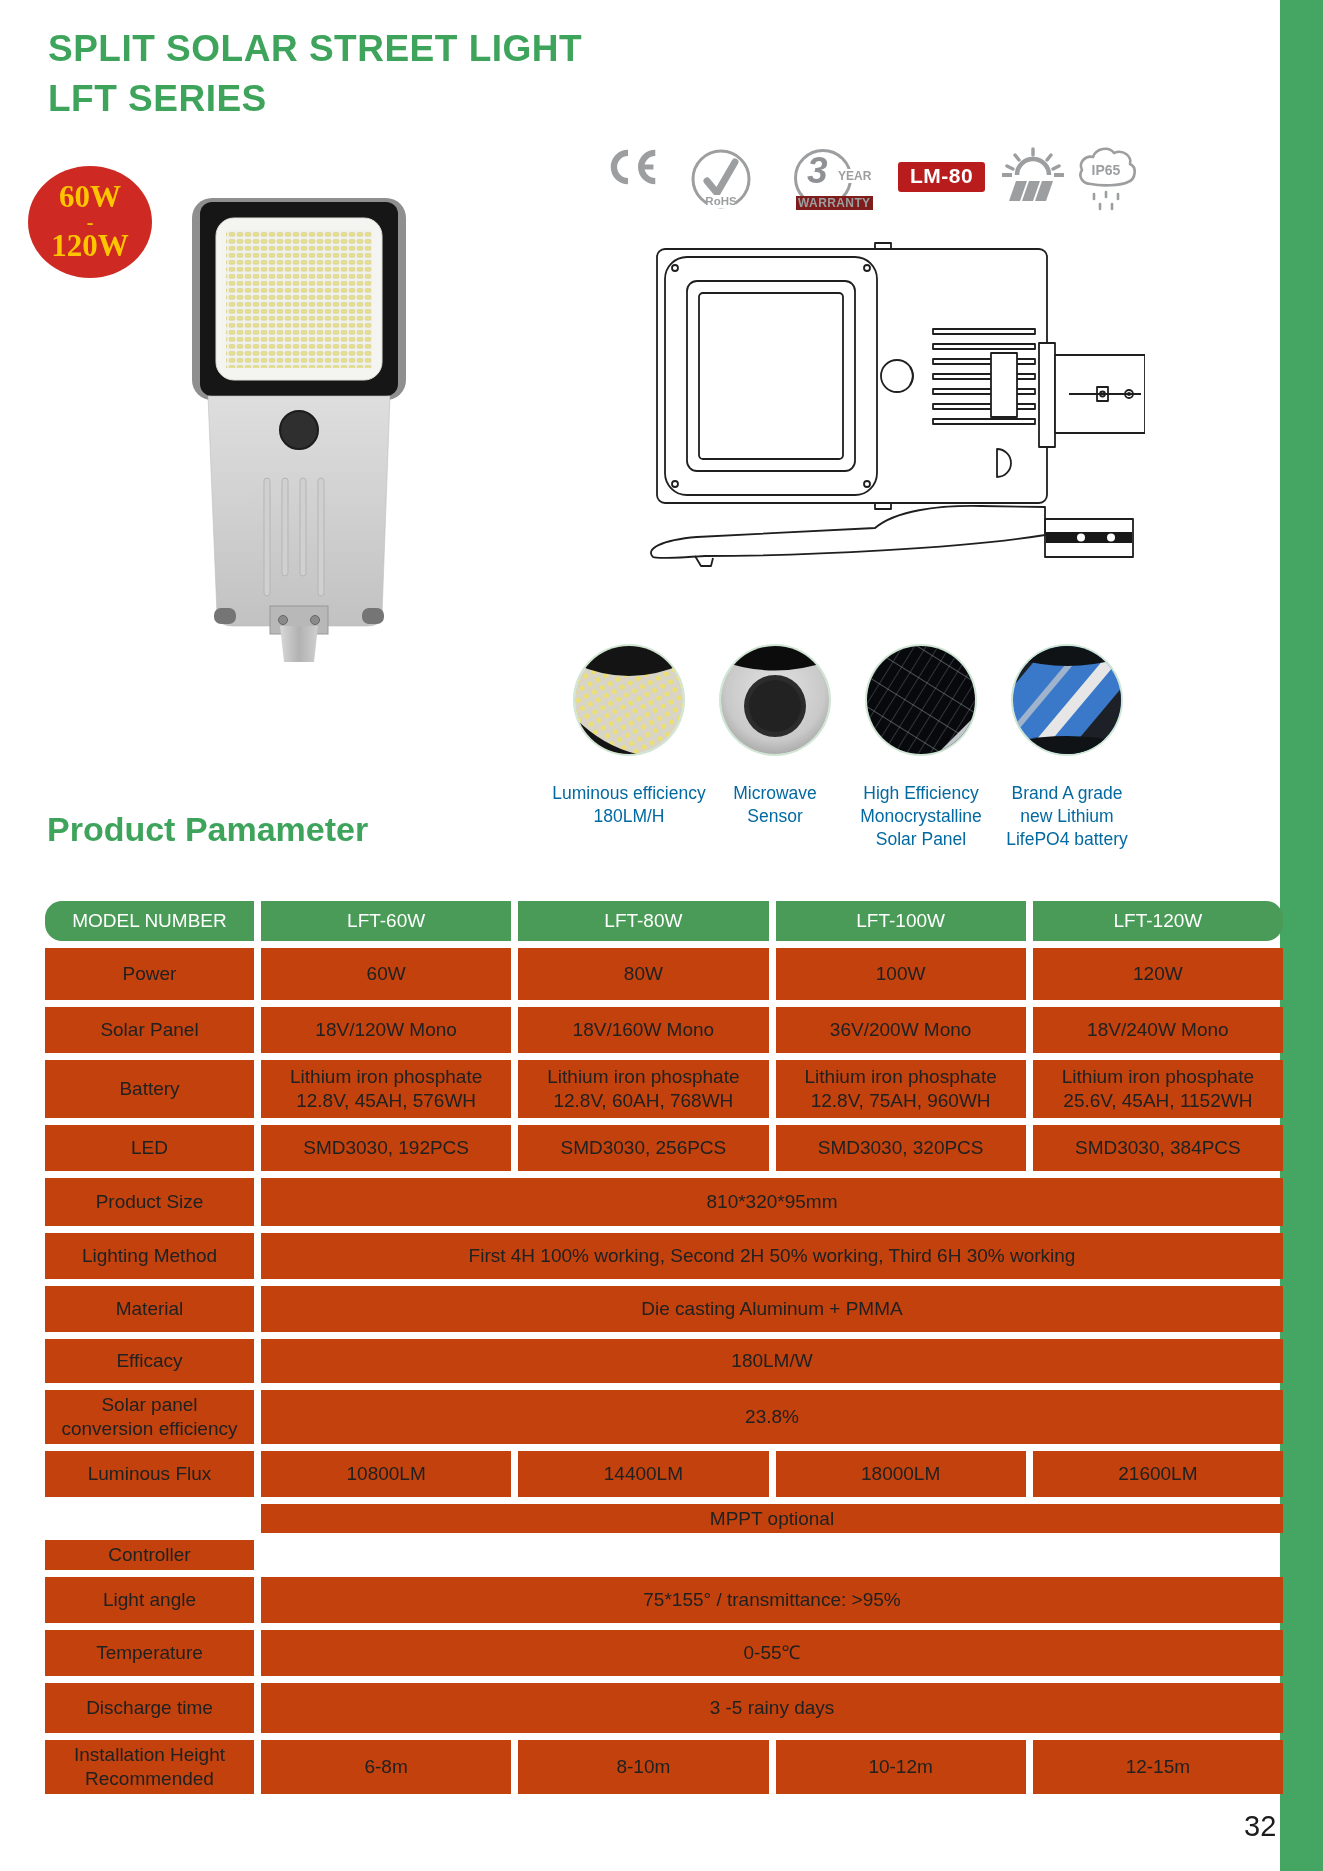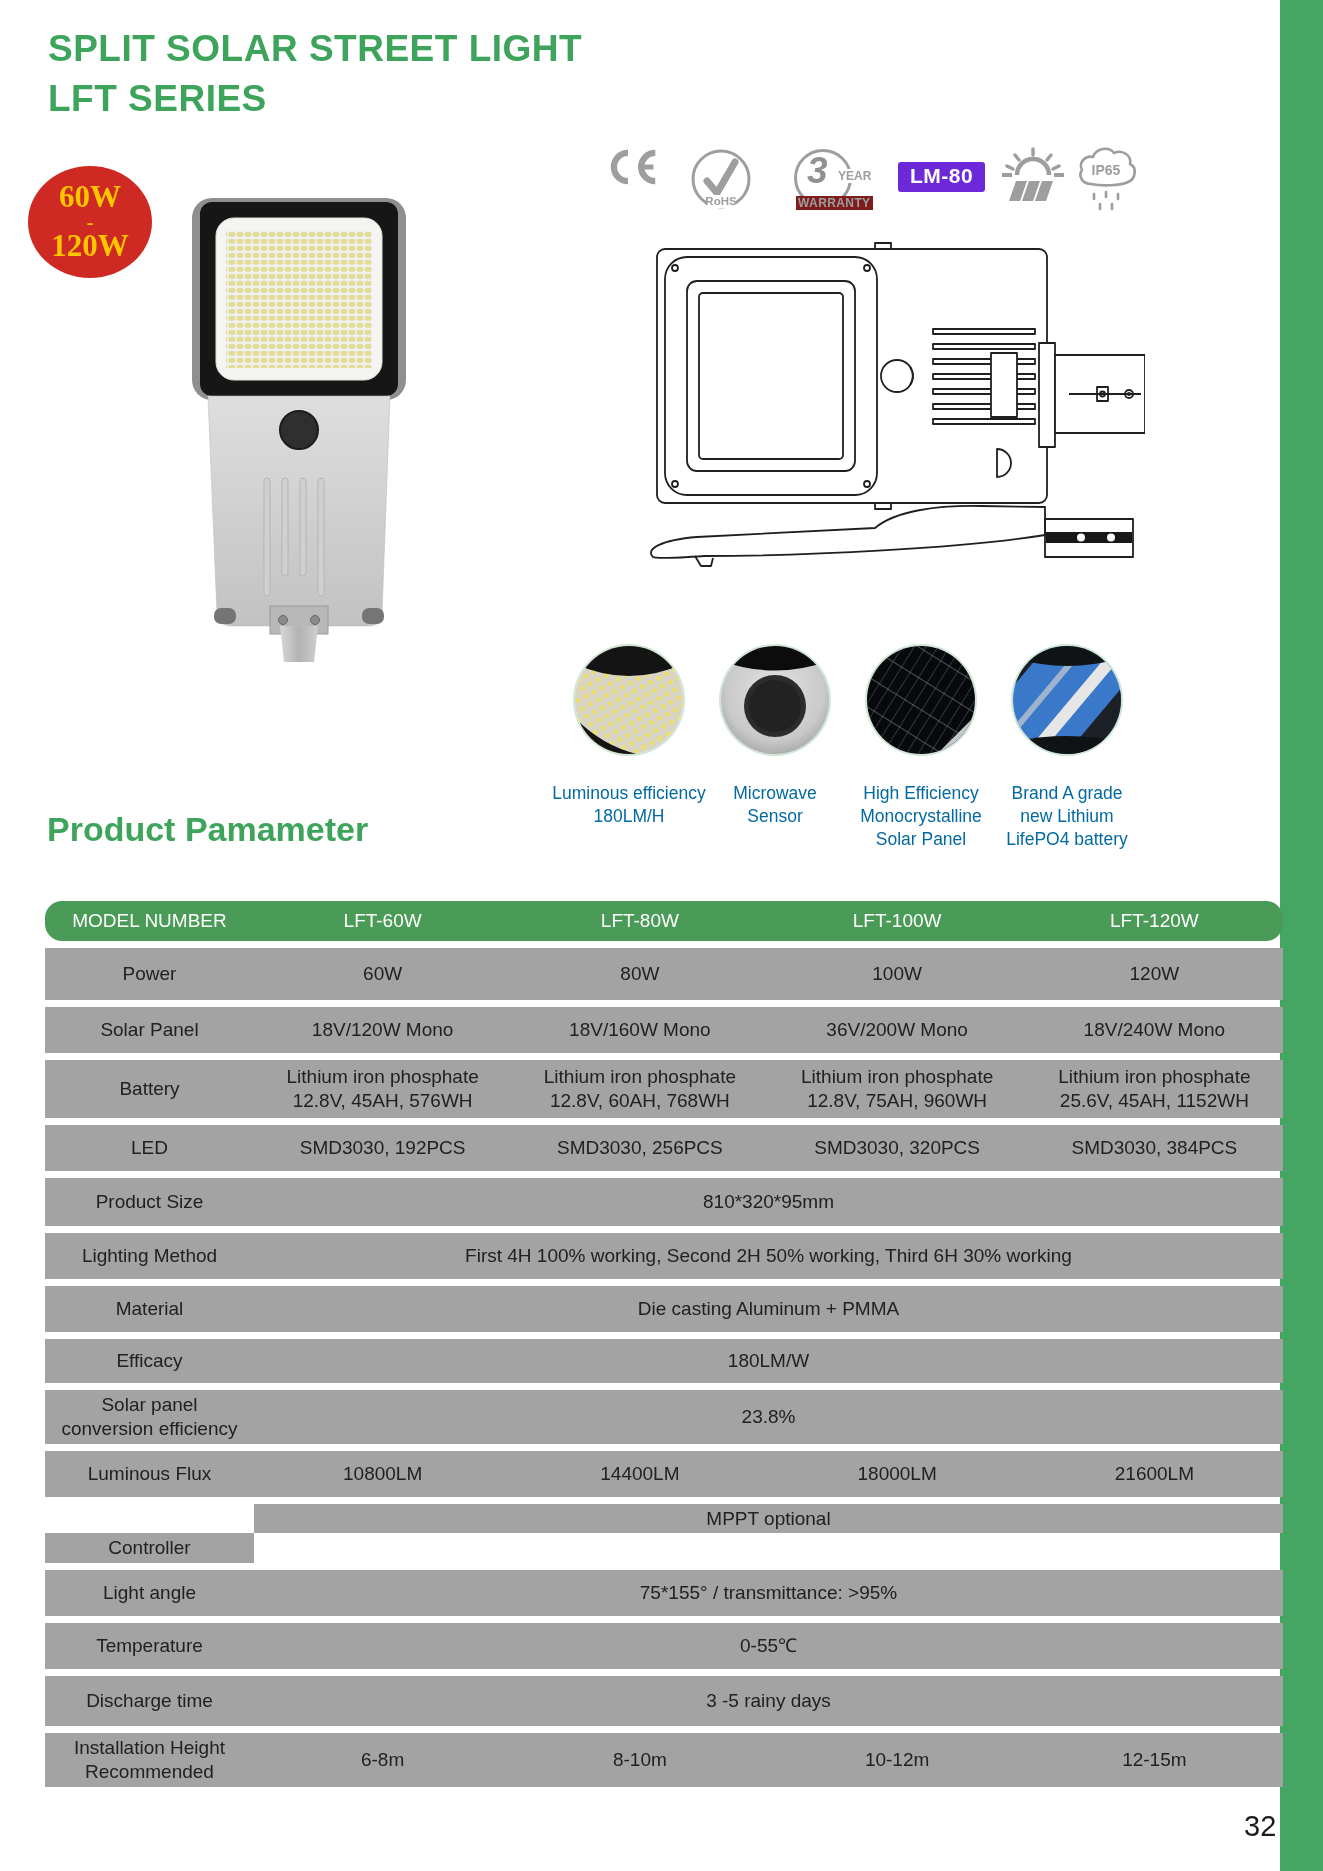--- a/index.html
+++ b/index.html
@@ -18,21 +18,21 @@
   .badge { position:absolute; left:28px; top:166px; width:124px; height:112px;
            background:#ce2a23; border-radius:50%;
            display:flex; flex-direction:column; align-items:center; justify-content:center;
            font-family:"Liberation Serif", serif; font-weight:bold; color:#ffc600; }
   .badge .b1,.badge .b2 { font-size:31px; line-height:1.05; }
   .badge .bd { font-size:20px; line-height:.8; }
 
   
   .cert { position:absolute; color:#9c9ea0; }
   .cert svg { display:block; }
-  .lm80 { left:898px; top:162px; background:#6d28d9; color:#fff; font-weight:bold;
+  .lm80 { left:898px; top:162px; background:#b91c1c; color:#fff; font-weight:bold;
           font-size:21px; padding:2px 12px 4px; border-radius:3px; letter-spacing:.5px; }
   .warranty { left:792px; top:146px; width:84px; height:70px; }
   .w-circle { position:absolute; left:2px; top:3px; width:52px; height:52px;
               border:3px solid #9c9ea0; border-radius:50%; }
   .w-num { position:absolute; left:15px; top:4px; font-size:37px; font-style:italic;
            font-weight:bold; color:#8f9194; }
   .w-year { position:absolute; left:44px; top:23px; font-size:12px; font-weight:bold;
             background:#fff; padding:0 2px; }
   .w-word { position:absolute; left:4px; top:50px; font-size:12px; font-weight:bold;
             background:#7f1d1d; padding:0 2px; letter-spacing:.4px; }
@@ -44,22 +44,22 @@
              box-shadow:0 0 0 2px #cfe6d4; }
   .fcap { margin-top:28px; width:186px; text-align:center; font-size:17.5px;
           color:#0369a1; line-height:1.32; white-space:pre-line; }
 
   
   .section-title { position:absolute; left:47px; top:810px; font-size:34px;
                    font-weight:bold; color:#3ea45c; }
 
   
   .spec-table { position:absolute; left:45px; top:901px; width:1238px; }
-  .trow { display:grid; grid-template-columns:209px 1fr 1fr 1fr 1fr; margin-bottom:7px; }
-  .cell { background:#a3a3a3; display:flex; align-items:center; justify-content:center;
+  .trow { display:grid; grid-template-columns:209px 1fr 1fr 1fr 1fr; gap:7px; margin-bottom:7px; }
+  .cell { background:#c2410c; display:flex; align-items:center; justify-content:center;
           text-align:center; font-size:19px; color:#212121; padding:3px 10px;
           box-sizing:border-box; white-space:pre-line; line-height:1.25; }
   .trow.head .cell { background:#4a9b57; color:#fff; padding:0 4px; }
   .trow.head .cell:first-child { border-radius:17px 0 0 17px; }
   .trow.head .cell:last-child  { border-radius:0 17px 17px 0; }
   .span4 { grid-column:2 / 6; }
 
   .page-num { position:absolute; left:1244px; top:1794px; font-size:29px; color:#1c1c1c; z-index:5;margin-top:16px; }
 
   .abs { position:absolute; }

